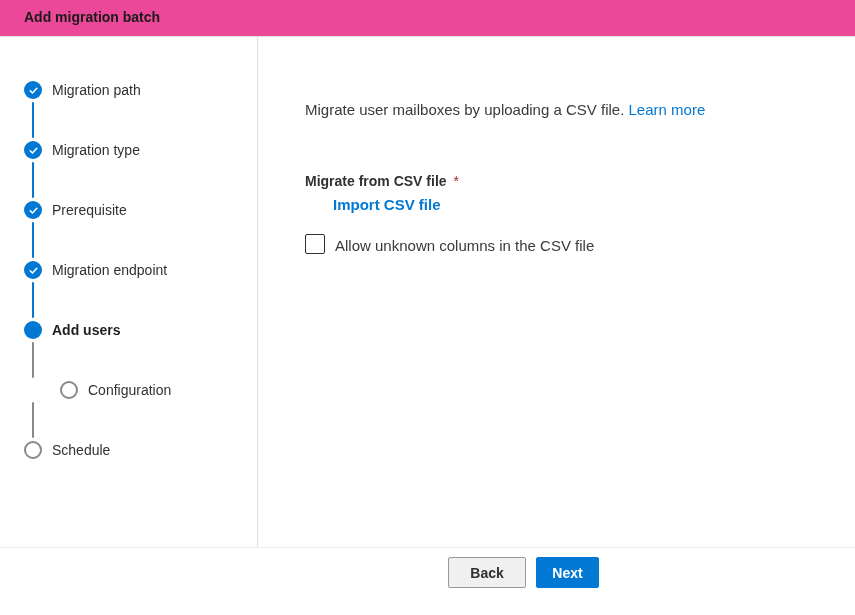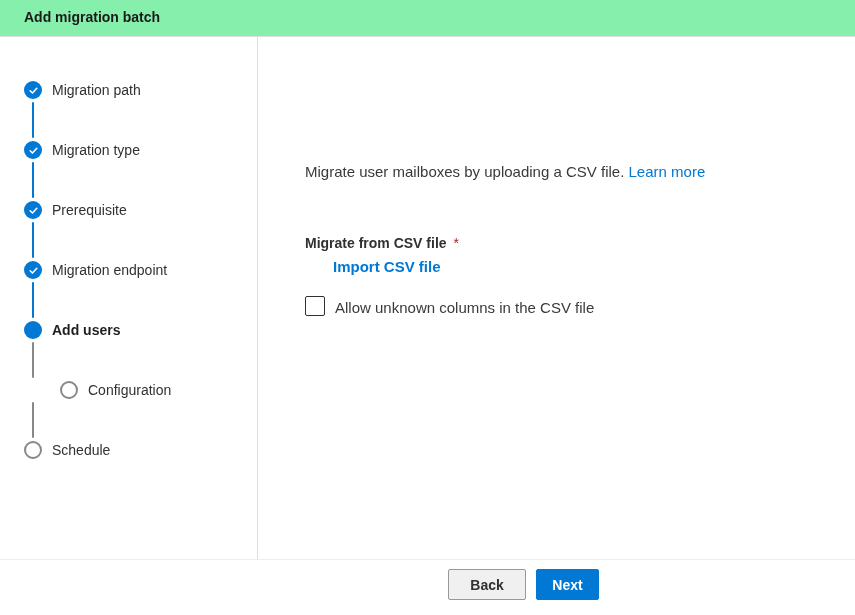--- a/index.html
+++ b/index.html
@@ -9,21 +9,21 @@
     background: #ffffff;
     font-family: "Liberation Sans", sans-serif;
     overflow: hidden;
     color: #323130;
   }
 
   
   .header {
     position: absolute; top: 0; left: 0; right: 0; height: 37px;
     border-bottom: 1px solid #e1dfdd;
-    background: #86efac;
+    background: #ec4899;
     padding-left: 11px;
   }
   .header-title {
     position: absolute; left: 24px; top: 9px;
     font-size: 14px; font-weight: 700; color: #1b1a19;
     white-space: nowrap;
   }
 
   
   .sidebar {
@@ -60,21 +60,21 @@
   .main {
     position: absolute; top: 37px; left: 258px; right: 0; bottom: 52px;
     padding: 63px 40px 0 47px;
     background: #fff;
   }
   .page-heading {
     font-size: 28px; line-height: 34px; font-weight: 700;
     color: #323130; letter-spacing: -0.2px; white-space: nowrap;
   }
   .description {
-    margin-top: 62px; font-size: 15px; line-height: 20px; color: #3b3a39;
+    font-size: 15px; line-height: 20px; color: #3b3a39;
     white-space: nowrap;
   }
   .link {
     color: #0078d4; text-decoration: none; cursor: pointer;
   }
   .field-label {
     margin-top: 51px; font-size: 14px; line-height: 20px;
     font-weight: 700; color: #323130; white-space: nowrap;
   }
   .required-marker { color: #a4262c; font-weight: 400; margin-left: 3px; }
@@ -92,21 +92,21 @@
   .checkbox-box {
     width: 20px; height: 20px; border: 1px solid #323130; border-radius: 2px;
     background: #fff; flex: 0 0 20px;
   }
   .checkbox-label {
     margin-left: 10px; font-size: 15px; color: #3b3a39; white-space: nowrap;
   }
 
   
   .footer {
-    position: absolute; left: 0; right: 0; bottom: 0; height: 56px;
+    position: absolute; left: 0; right: 0; bottom: 0; height: 68px;
     border-top: 1px solid #ededeb; background: #fff;
   }
   .btn {
     position: absolute; top: 9px; height: 31px;
     font-family: "Liberation Sans", sans-serif;
     font-size: 14px; font-weight: 700;
     border-radius: 2px; cursor: pointer;
     display: flex; align-items: center; justify-content: center;
   }
   .btn-back {

